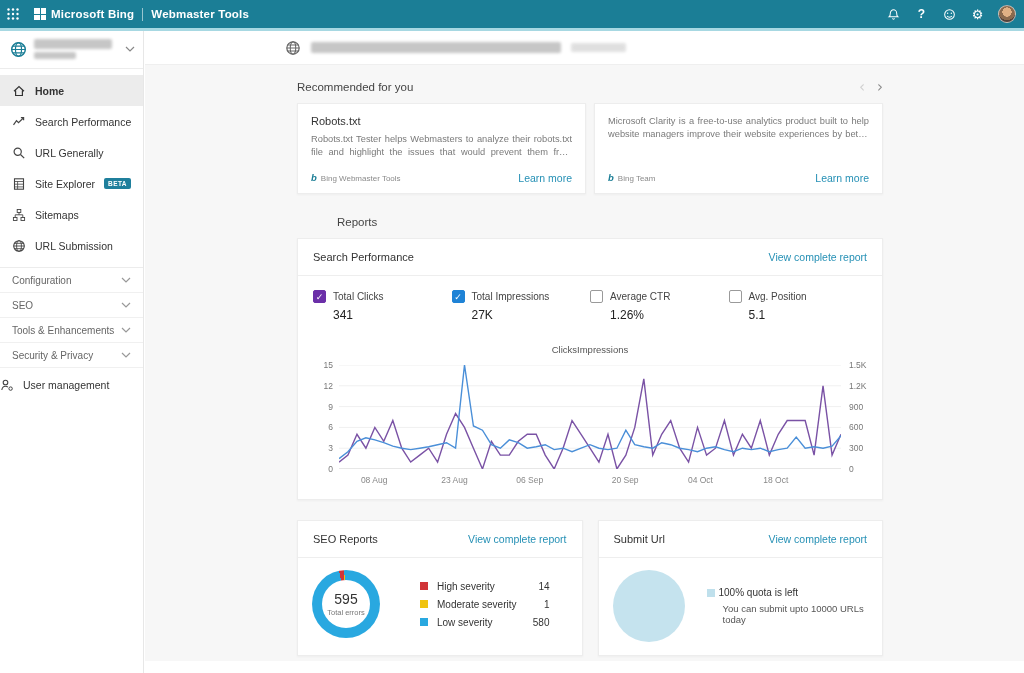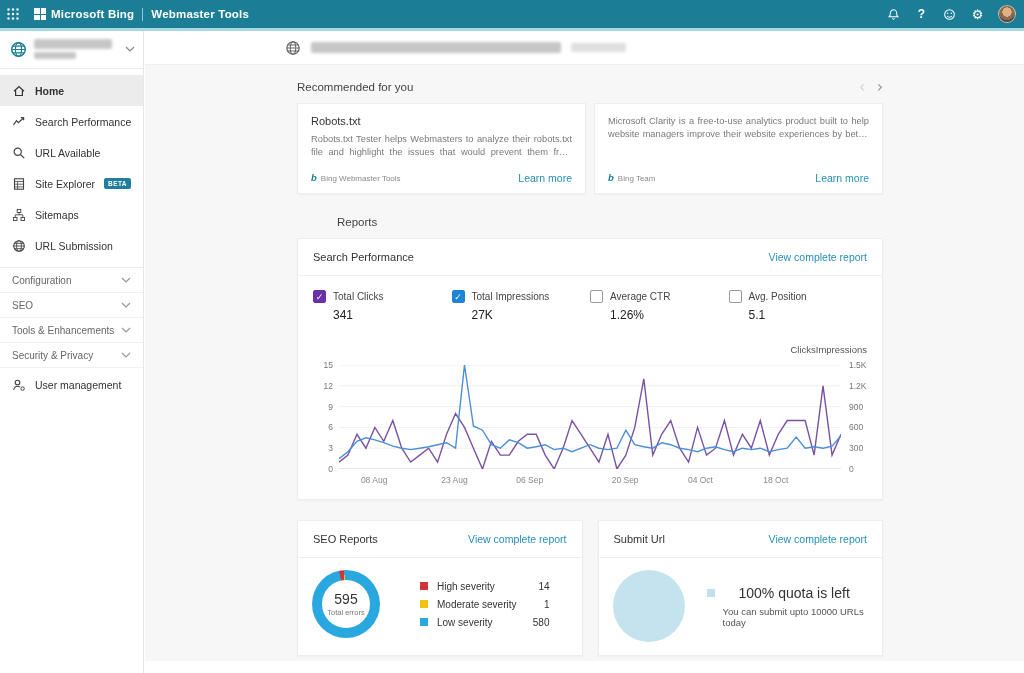--- a/index.html
+++ b/index.html
@@ -23,21 +23,21 @@
   .site-selector { display:flex; align-items:center; gap:7px; padding:8px 8px 9px 10px; border-bottom:1px solid #ececec; cursor:pointer; }
   .globe-teal { width:17px; height:17px; flex:none; }
   .redact { background:#c6c6c6; border-radius:2px; filter:blur(1.6px); }
   .nav { padding-top:6px; }
   .nav-item { display:flex; align-items:center; gap:9px; height:31px; padding-left:12px; font-size:10.5px; color:#333; cursor:pointer; }
   .nav-item.active { background:#ececec; font-weight:bold; }
   .nav-item svg { flex:none; }
   .beta { background:#1f7f9c; color:#fff; font-size:6.5px; font-weight:bold; padding:2px 4px; border-radius:2px; letter-spacing:.4px; }
   .nav-sections { margin-top:6px; border-top:1px solid #ececec; }
   .section-row { display:flex; align-items:center; justify-content:space-between; height:25px; padding:0 12px 0 12px; font-size:10px; color:#666; border-bottom:1px solid #f0f0f0; cursor:pointer; }
-  .usermgmt { display:flex; align-items:center; gap:9px; height:34px; padding-left:12px; font-size:10.5px; color:#333; cursor:pointer; }
+  .usermgmt { display:flex; align-items:center; gap:9px; height:34px; font-size:10.5px; color:#333; cursor:pointer; }
 
   
   .main { position:absolute; top:31px; left:145px; right:0; bottom:0; background:#f7f7f7; }
   .site-header { height:34px; background:#fff; display:flex; align-items:center; gap:10px; padding-left:140px; border-bottom:1px solid #efefef; }
   .globe-gray { width:16px; height:16px; }
   .content { margin-left:152px; width:586px; }
 
   .sect-head { display:flex; align-items:center; justify-content:space-between; margin:16px 0 10px; }
   .sect-title { font-size:11.5px; color:#444; }
   .car-arrows { display:flex; gap:12px; }
@@ -61,21 +61,21 @@
   
   .metrics { display:flex; padding:14px 15px 4px; }
   .metric { width:143px; }
   .metric-top { display:flex; align-items:center; gap:7px; }
   .checkbox { width:13px; height:13px; border:1px solid #9a9a9a; border-radius:2px; background:#fff; color:#fff; font-size:9px; line-height:12px; text-align:center; cursor:pointer; flex:none; }
   .metric-label { font-size:10px; color:#444; }
   .metric-value { font-size:12px; color:#222; margin:5px 0 0 20px; }
 
   
   .chart-wrap { padding:18px 15px 10px; }
-  .axis-titles { display:flex; justify-content:flex-end; font-size:9.5px; color:#555; margin:0 0 10px; }
+  .axis-titles { display:flex; justify-content:center; font-size:9.5px; color:#555; margin:0 0 10px; }
   .chart-grid { display:flex; }
   .tick-col { position:relative; width:26px; height:104px; font-size:8.5px; color:#777; flex:none; }
   .tick-col span { position:absolute; transform:translateY(-50%); }
   .tick-col.left span { right:6px; }
   .tick-col.right span { left:8px; }
   .plot { flex:1; position:relative; }
   .plot svg { display:block; width:100%; height:104px; }
   .xlabels { position:relative; height:16px; margin-top:4px; font-size:8.5px; color:#888; }
   .xlabels span { position:absolute; top:2px; transform:translateX(-50%); white-space:nowrap; }
 
@@ -88,21 +88,21 @@
   .donut-center { position:absolute; inset:0; display:flex; flex-direction:column; align-items:center; justify-content:center; z-index:1; }
   .donut-num { font-size:14px; color:#333; }
   .donut-sub { font-size:7.5px; color:#777; margin-top:1px; }
   .legend { margin-left:28px; flex:1; }
   .legend-row { display:flex; align-items:center; margin:7px 0;padding-left:12px; }
   .sq { width:8px; height:8px; flex:none; margin-right:9px; }
   .legend-label { font-size:10px; color:#333; }
   .legend-val { margin-left:auto; font-size:10px; color:#333; padding-right:18px; }
   .pie { width:72px; height:72px; border-radius:50%; flex:none; }
   .quota-legend { margin-left:22px; }
-  .quota-line1 { display:flex; align-items:center; gap:24px; font-size:14px; color:#333; }
+  .quota-line1 { display:flex; align-items:center; gap:4px; font-size:10px; color:#333; }
   .quota-sq { width:8px; height:8px; flex:none; margin-top:1px; }
   .quota-line2 { font-size:9.5px; color:#555; margin:5px 0 0 16px; }
 
   .bottom-strip { position:absolute; left:0; right:0; bottom:0; height:12px; background:#fff; }
   .chev { display:inline-flex; }
 </style>
 </head>
 <body>
 
 <div class="topbar">
@@ -179,21 +179,21 @@
           <path d="M1.5 9.8 4.5 5.6 6.5 7.6 11.6 2.8" fill="none" stroke="#444" stroke-width="1.2"></path>
           <path d="M8.9 2.6h2.7v2.7" fill="none" stroke="#444" stroke-width="1.2"></path>
         </svg>
       <span>Search Performance</span>
     </div>
     <div class="nav-item">
       <svg width="14" height="14" viewBox="0 0 14 14">
           <circle cx="5.7" cy="5.7" r="3.6" fill="none" stroke="#444" stroke-width="1.2"></circle>
           <path d="M8.5 8.5 12.2 12.2" stroke="#444" stroke-width="1.2"></path>
         </svg>
-      <span>URL Available</span>
+      <span>URL Generally</span>
     </div>
     <div class="nav-item">
       <svg width="14" height="14" viewBox="0 0 14 14">
           <rect x="2.5" y="1.8" width="9" height="10.4" fill="none" stroke="#444" stroke-width="1.1"></rect>
           <path d="M2.5 4.5h9 M2.5 7.2h9 M2.5 9.9h9 M5.6 4.5v7.7" stroke="#444" stroke-width="0.8" fill="none"></path>
         </svg>
       <span>Site Explorer</span>
       <span class="beta">BETA</span>
     </div>
     <div class="nav-item">

